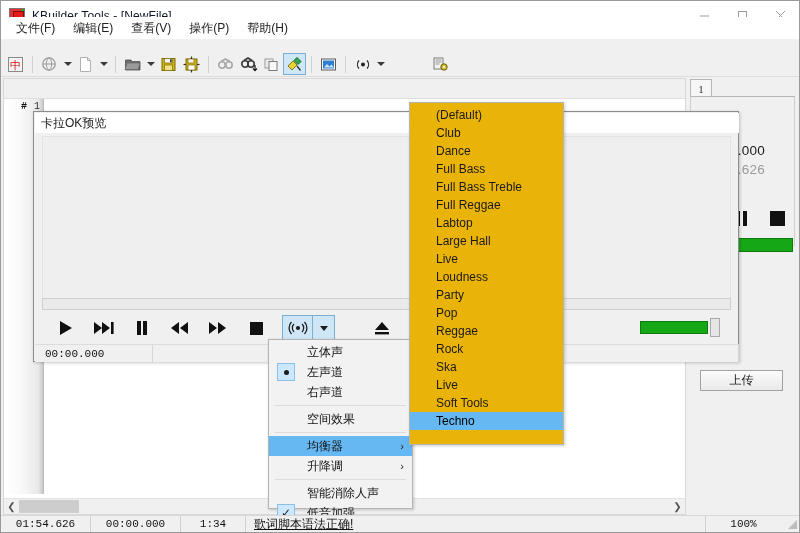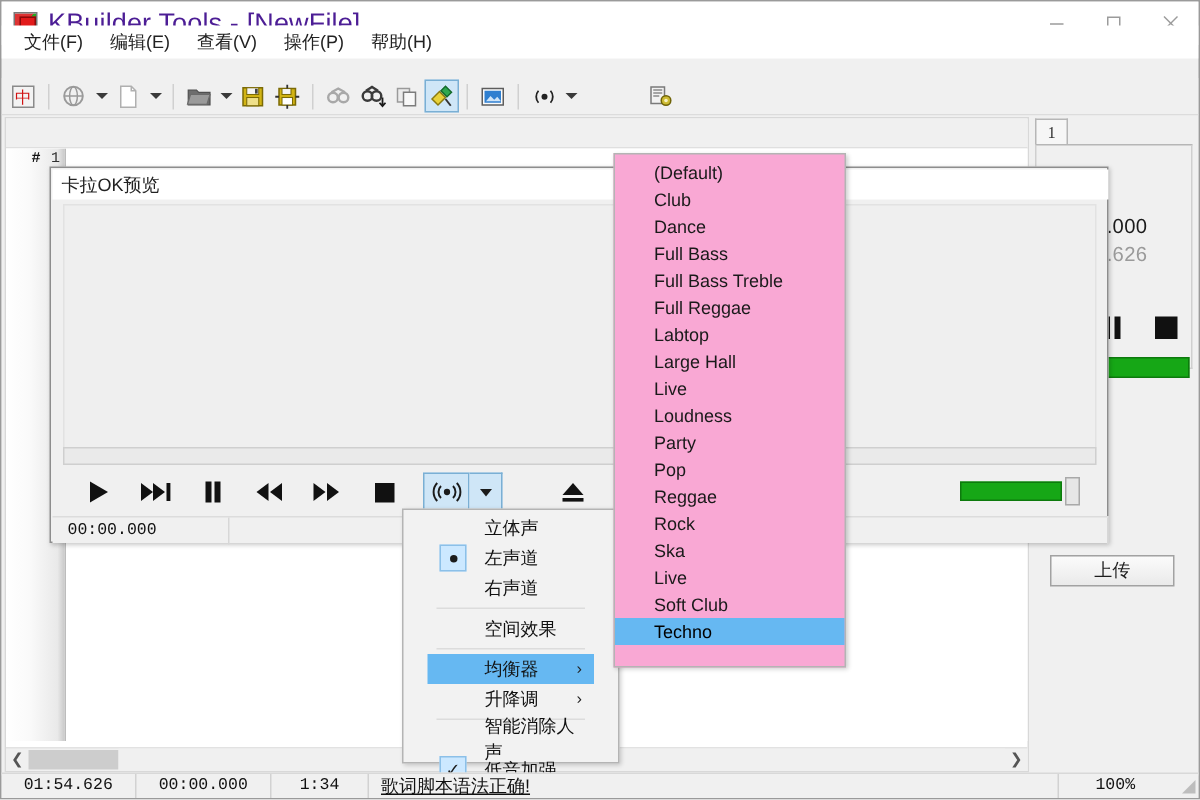--- a/index.html
+++ b/index.html
@@ -30,21 +30,21 @@
     width: 16px; height: 16px; margin-left: 8px; margin-right: 7px;
     background: linear-gradient(135deg,#d33 0%,#d33 45%, #2a2 45%, #2a2 100%);
     border: 1px solid #777;
     position: relative; flex: none;
   }
   .app-icon::after{
     content:""; position:absolute; left:3px; top:2px; width:9px; height:11px;
     background:#e21b1b; border:1px solid #8a0b0b;
   }
   .title-text {
-    color: #4c1d95; font-size: 18px; letter-spacing: .1px;
+    color: #0f172a; font-size: 12px; letter-spacing: .1px;
     white-space: nowrap;
   }
   .win-controls { margin-left: auto; display: flex; height: 29px; }
   .win-btn {
     width: 38px; height: 29px; display: flex; align-items: center;
     justify-content: center; color: #9b9b9b;
   }
   .win-btn svg { display: block; }
 
   
@@ -223,21 +223,21 @@
   .vol-knob{
     position:absolute; left:70px; top:1px; width:10px; height:19px;
     background:#e6e6e6; border:1px solid #a9a9a9;
   }
 
   
   .ctx-menu{
     position:absolute; left:267px; top:338px; width:145px; height:170px;
     background:#f2f2f2; border:1px solid #b4b4b4;
     box-shadow:1px 1px 3px rgba(0,0,0,.2);
-    padding: 2px 16px;
+    padding: 2px 0;
   }
   .ctx-item{
     height:20px; display:flex; align-items:center; position:relative;
     font-size:12px; color:#111; padding-left:38px; padding-right:8px;
   }
   .ctx-item.hl{ background:#66b8f2; }
   .ctx-sep{ height:1px; background:#dcdcdc; margin:3px 6px 3px 6px; }
   .ctx-radio{
     position:absolute; left:8px; top:1px; width:18px; height:18px;
     background:#cce8ff; border:1px solid #8cc0e8;
@@ -252,21 +252,21 @@
     display:flex; align-items:center; justify-content:center;
     color:#1b1b1b; font-size:12px;
   }
   .ctx-sub{
     margin-left:auto; font-size:11px; color:#222;
   }
 
   
   .eq-menu{
     position:absolute; left:408px; top:101px; width:155px; height:343px;
-    background:#f9a8d4; border:1px solid #b4b4b4;
+    background:#eab308; border:1px solid #b4b4b4;
     box-shadow:1px 1px 3px rgba(0,0,0,.2);
     padding: 3px 0;
   }
   .eq-item{
     height:18px; display:flex; align-items:center; padding-left:26px;
     font-size:12px; color:#1a1a1a;
   }
   .eq-item.hl{ background:#66b8f2; color:#000; }
 
   
@@ -597,21 +597,21 @@
     <div class="eq-item">Labtop</div>
     <div class="eq-item">Large Hall</div>
     <div class="eq-item">Live</div>
     <div class="eq-item">Loudness</div>
     <div class="eq-item">Party</div>
     <div class="eq-item">Pop</div>
     <div class="eq-item">Reggae</div>
     <div class="eq-item">Rock</div>
     <div class="eq-item">Ska</div>
     <div class="eq-item">Live</div>
-    <div class="eq-item">Soft Club</div>
+    <div class="eq-item">Soft Tools</div>
     <div class="eq-item hl">Techno</div>
   </div>
 
   <div class="statusbar">
     <div class="sbar-cell" style="width:90px;">01:54.626</div>
     <div class="sbar-cell" style="width:90px;">00:00.000</div>
     <div class="sbar-cell" style="width:65px;">1:34</div>
     <div class="sbar-cell txt" style="width:460px;text-decoration:underline;">歌词脚本语法正确!</div>
     <div class="sbar-cell" style="width:75px;border-right:none;">100%</div>
     <div class="grip"></div>

